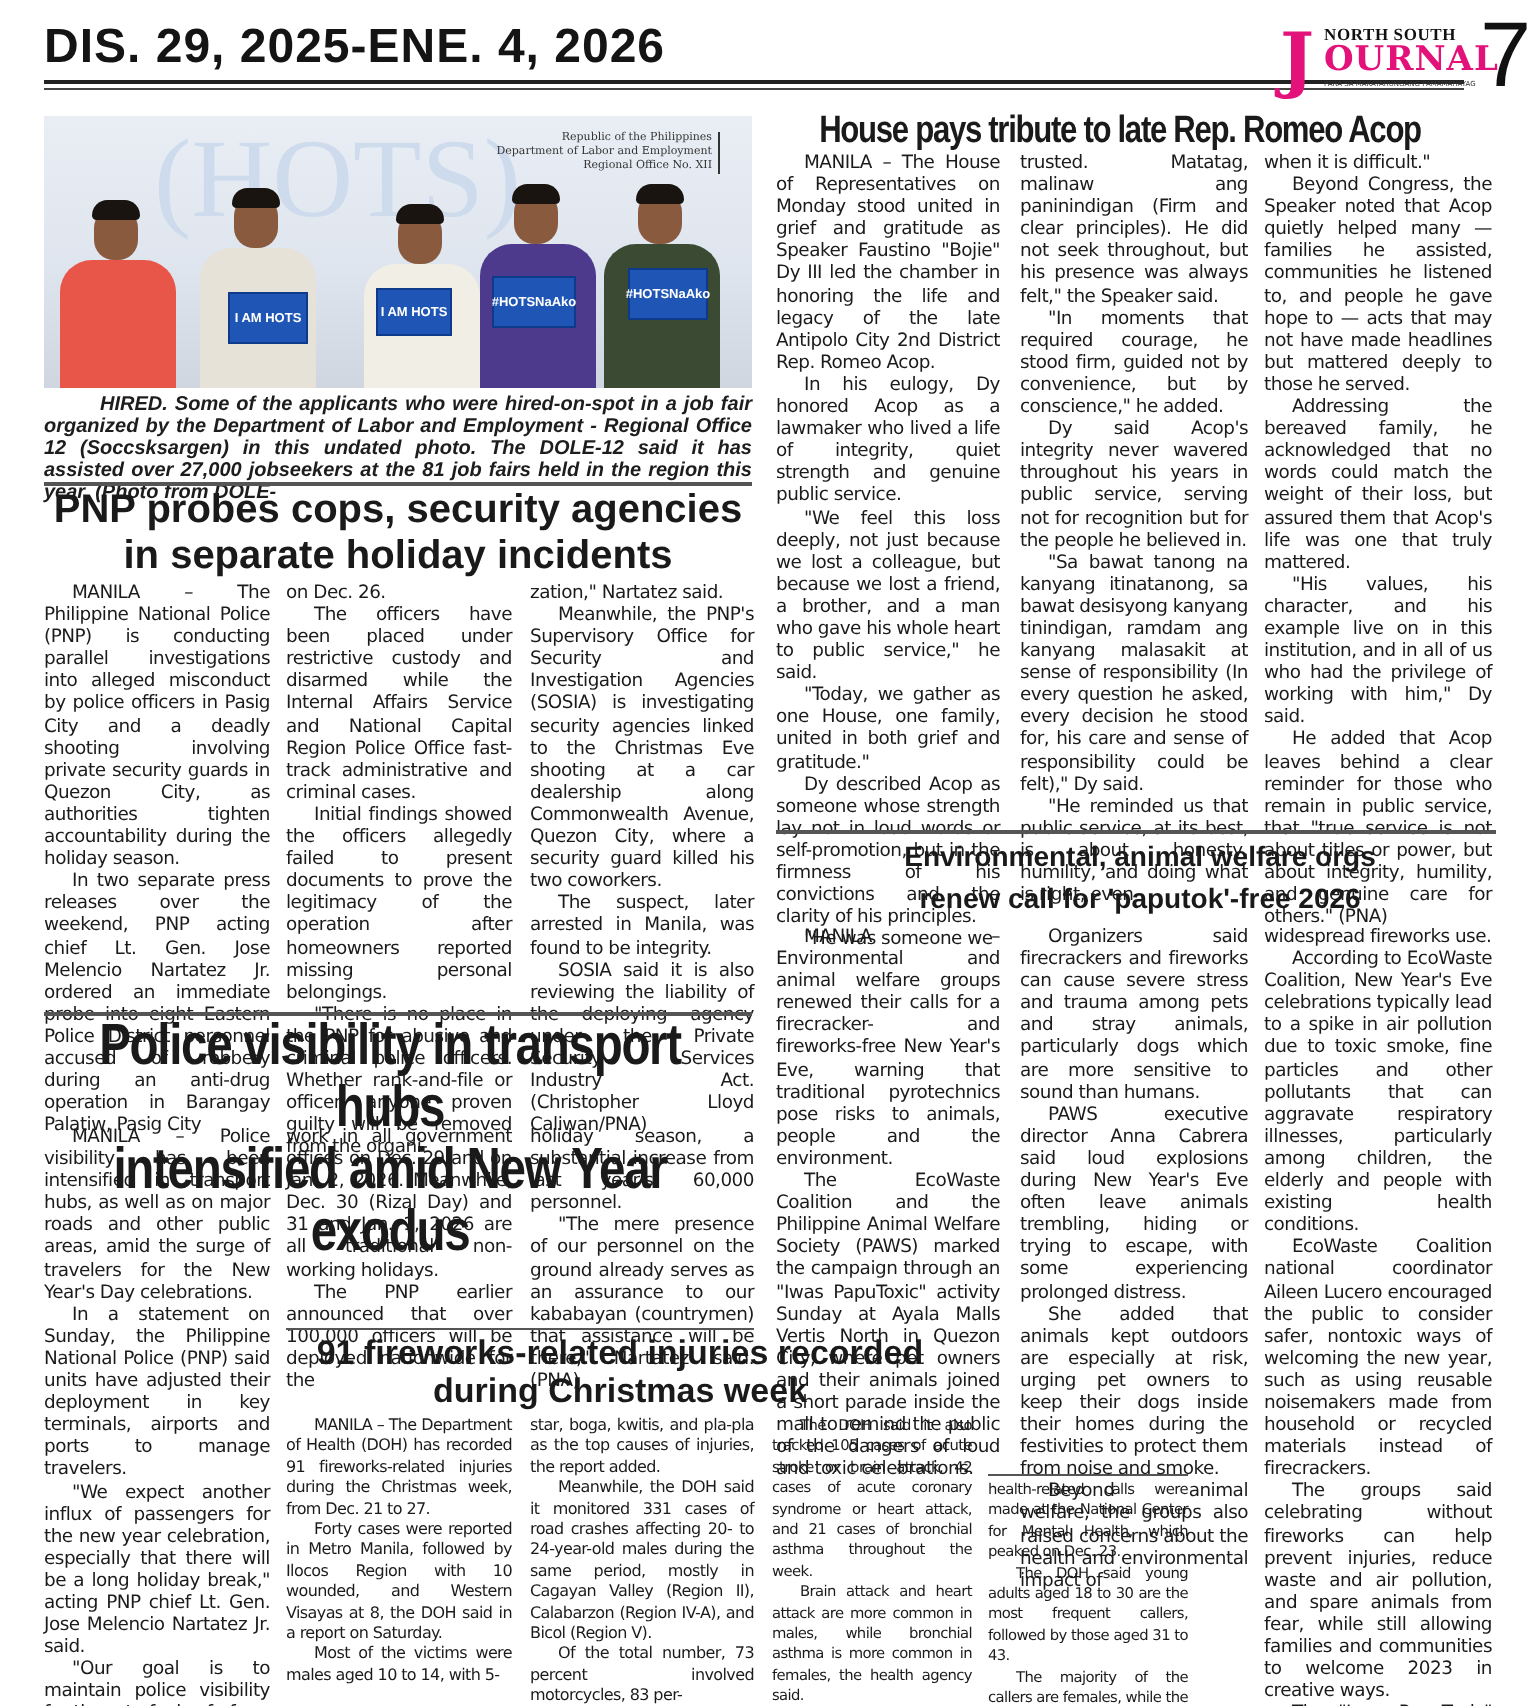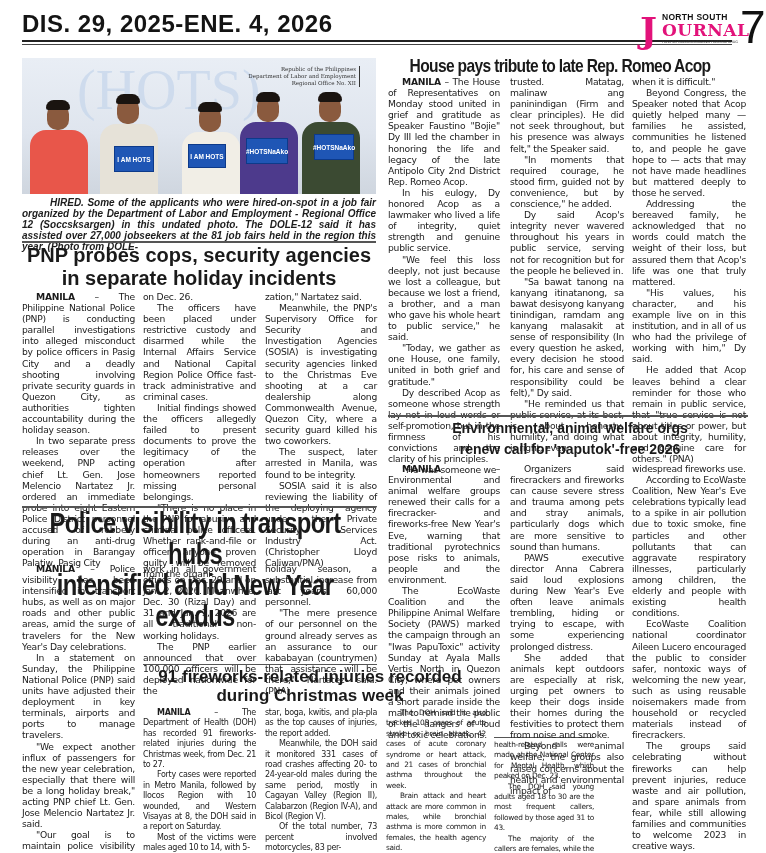--- a/index.html
+++ b/index.html
@@ -3,39 +3,39 @@
 <meta charset="utf-8">
 <style>
 *{box-sizing:border-box;margin:0;padding:0}
 html,body{width:766px;height:853px;background:#fff;overflow:hidden}
 body{position:relative;font-family:"DejaVu Sans",sans-serif;color:#1a1a1a}
 .abs{position:absolute}
 .date{left:22px;top:10px;font-family:"Liberation Sans",sans-serif;font-weight:bold;font-size:24px;letter-spacing:0.5px;color:#141414}
 .rule-top{left:22px;top:40px;width:710px;height:5px;border-top:2px solid #222;border-bottom:1px solid #444}
 .masthead{left:640px;top:6px;width:126px;height:40px}
 .mh-j{position:absolute;left:0;top:6px;font-family:"DejaVu Serif",serif;font-weight:bold;font-size:36px;color:#e2127a;line-height:36px}
-.mh-ns{position:absolute;left:22px;top:6px;font-family:Liberation Sans, sans-serif;font-weight:bold;font-size:8.5px;color:#111;letter-spacing:0.3px}
+.mh-ns{position:absolute;left:22px;top:6px;font-family:Liberation Serif, serif;font-weight:bold;font-size:8.5px;color:#111;letter-spacing:0.3px}
 .mh-journal{position:absolute;left:22px;top:15px;font-family:"DejaVu Serif",serif;font-weight:bold;font-size:17px;color:#e2127a;letter-spacing:0.5px;line-height:18px}
 .mh-tag{position:absolute;left:22px;top:34px;font-size:3.5px;color:#333;white-space:nowrap}
 .mh-num{position:absolute;left:100px;top:-2px;font-family:"Liberation Sans",sans-serif;font-size:46px;line-height:46px;color:#111}
 .photo{left:22px;top:58px;width:354px;height:136px;overflow:hidden;background:linear-gradient(180deg,#e9eef5 0%,#dfe5ee 55%,#cfd6df 100%)}
 .photo .hots{position:absolute;left:55px;top:0px;font-family:Liberation Serif, serif;font-size:56px;color:#c9d8ec;opacity:.8}
 .photo .dole{position:absolute;right:16px;top:8px;text-align:right;font-family:"DejaVu Serif",serif;font-size:5.5px;line-height:7px;color:#333;border-right:1px solid #333;padding-right:3px}
 .person{position:absolute;bottom:0;width:58px}
 .person .head{position:absolute;left:17px;width:22px;height:26px;border-radius:10px;background:#8a5a3e}
 .person .hair{position:absolute;left:16px;width:24px;height:10px;border-radius:10px 10px 3px 3px;background:#1a1410}
 .person .body{position:absolute;left:0;bottom:0;width:58px;border-radius:16px 16px 0 0}
 .sign{position:absolute;background:#1f56b5;color:#fff;font-family:"Liberation Sans",sans-serif;font-weight:bold;font-size:6.5px;display:flex;align-items:center;justify-content:center;border:1px solid #0d3a8a}
 .caption{left:22px;top:197px;width:354px;font-family:"Liberation Sans",sans-serif;font-style:italic;font-weight:bold;font-size:10px;line-height:11px;color:#1d1d1d;text-align:justify;text-indent:28px}
 .rule{height:2px;background:#555}
 .h-blk{font-family:"Liberation Sans",sans-serif;font-weight:900;text-align:center;color:#1a1a1a}
 .h-cond{font-family:"Liberation Sans",sans-serif;font-weight:bold;text-align:center;color:#1a1a1a;letter-spacing:-0.8px;transform:scaleX(0.82);transform-origin:center}
 .col{position:absolute;font-size:9.2px;line-height:11.1px;text-align:justify;hyphens:manual;color:#1b1b1b;font-family:"DejaVu Sans",sans-serif;letter-spacing:-0.25px}
 .col p{text-indent:14px}
-.col b.dl{font-weight:bold}
+.col b.dl{font-weight:normal}
 .small{font-size:8px;line-height:10.4px;letter-spacing:-0.3px}
 </style>
 </head>
 <body>
 
 <div class="abs date">DIS. 29, 2025-ENE. 4, 2026</div>
 <div class="abs rule-top"></div>
 <div class="abs masthead">
   <span class="mh-j">J</span>
   <span class="mh-ns">NORTH SOUTH</span>

